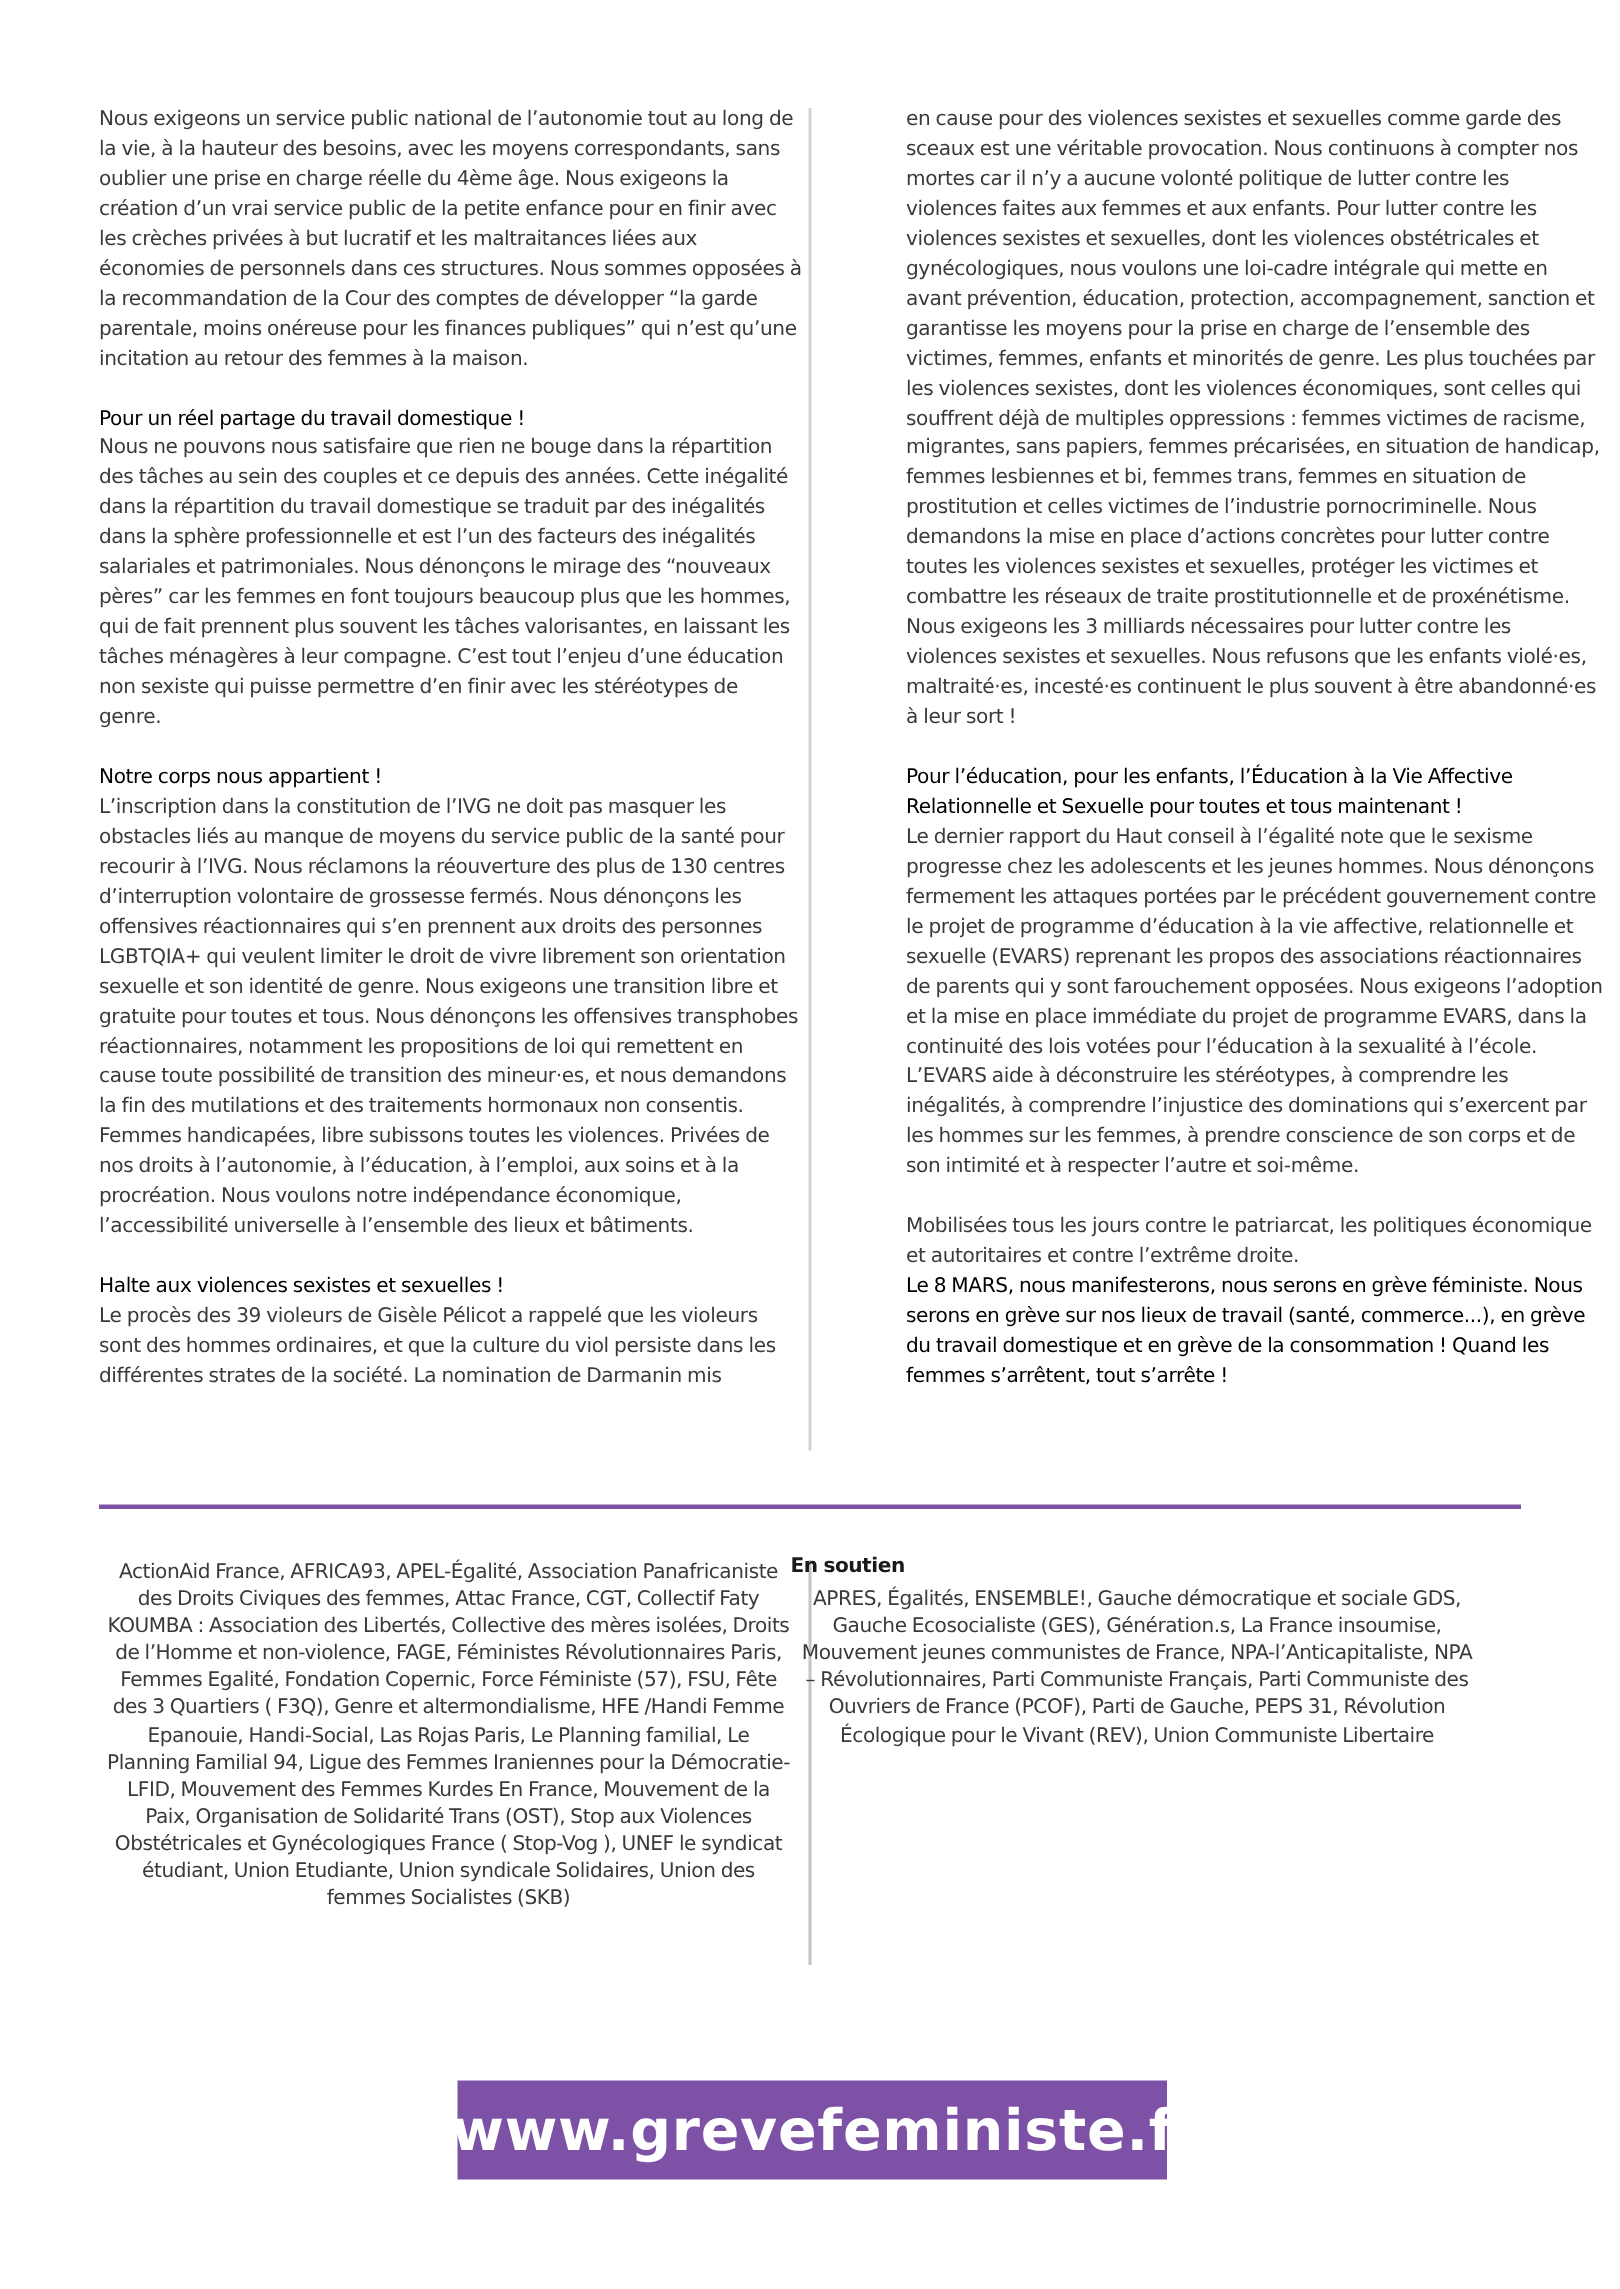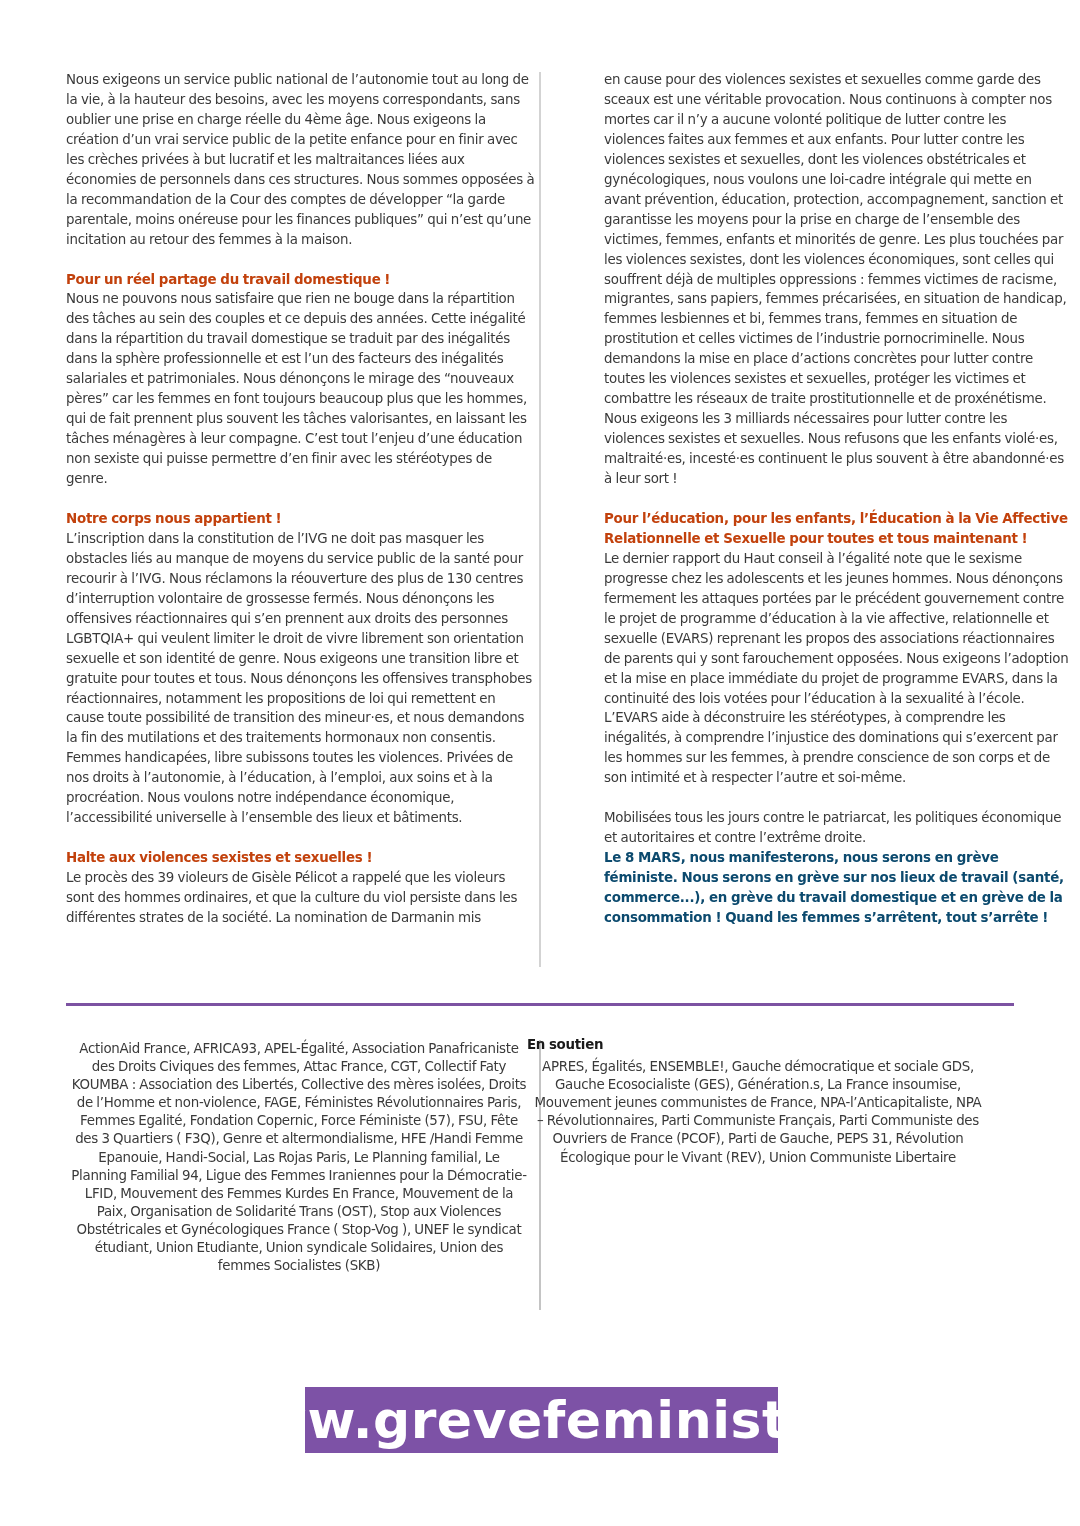--- a/index.html
+++ b/index.html
@@ -25,26 +25,26 @@
     .col p {
       margin: 0;
     }
     .col .gap {
       height: 19.95px;
     }
     .col h3 {
       margin: 0;
       font-size: 13.4px;
       line-height: 19.95px;
-      font-weight: bold;
-      color: #c2410c;
+      font-weight: normal;
+      color: #000000;
     }
     .col .strong {
-      font-weight: bold;
-      color: #0c4a6e;
+      font-weight: normal;
+      color: #000000;
     }
     #col-left {
       left: 66px;
       top: 70px;
       width: 470px;
     }
     #col-right {
       left: 576px;
       top: 70px;
       width: 466px;
@@ -108,21 +108,21 @@
       height: 66px;
       background: #7d52a6;
       display: flex;
       align-items: center;
       justify-content: center;
     }
     #url-banner span {
       color: #ffffff;
       font-family: "DejaVu Sans", sans-serif;
       font-weight: bold;
-      font-size: 52px;
+      font-size: 38px;
       letter-spacing: 0.5px;
       margin-left: 20px;
     }
   </style>
 </head>
 <body>
 
 <div id="col-left" class="col">
   <p>Nous exigeons un service public national de l’autonomie tout au long de la vie, à la hauteur des besoins, avec les moyens correspondants, sans oublier une prise en charge réelle du 4ème âge. Nous exigeons la création d’un vrai service public de la petite enfance pour en finir avec les crèches privées à but lucratif et les maltraitances liées aux économies de personnels dans ces structures. Nous sommes opposées à la recommandation de la Cour des comptes de développer “la garde parentale, moins onéreuse pour les finances publiques” qui n’est qu’une incitation au retour des femmes à la maison.</p>
   <div class="gap"></div>

